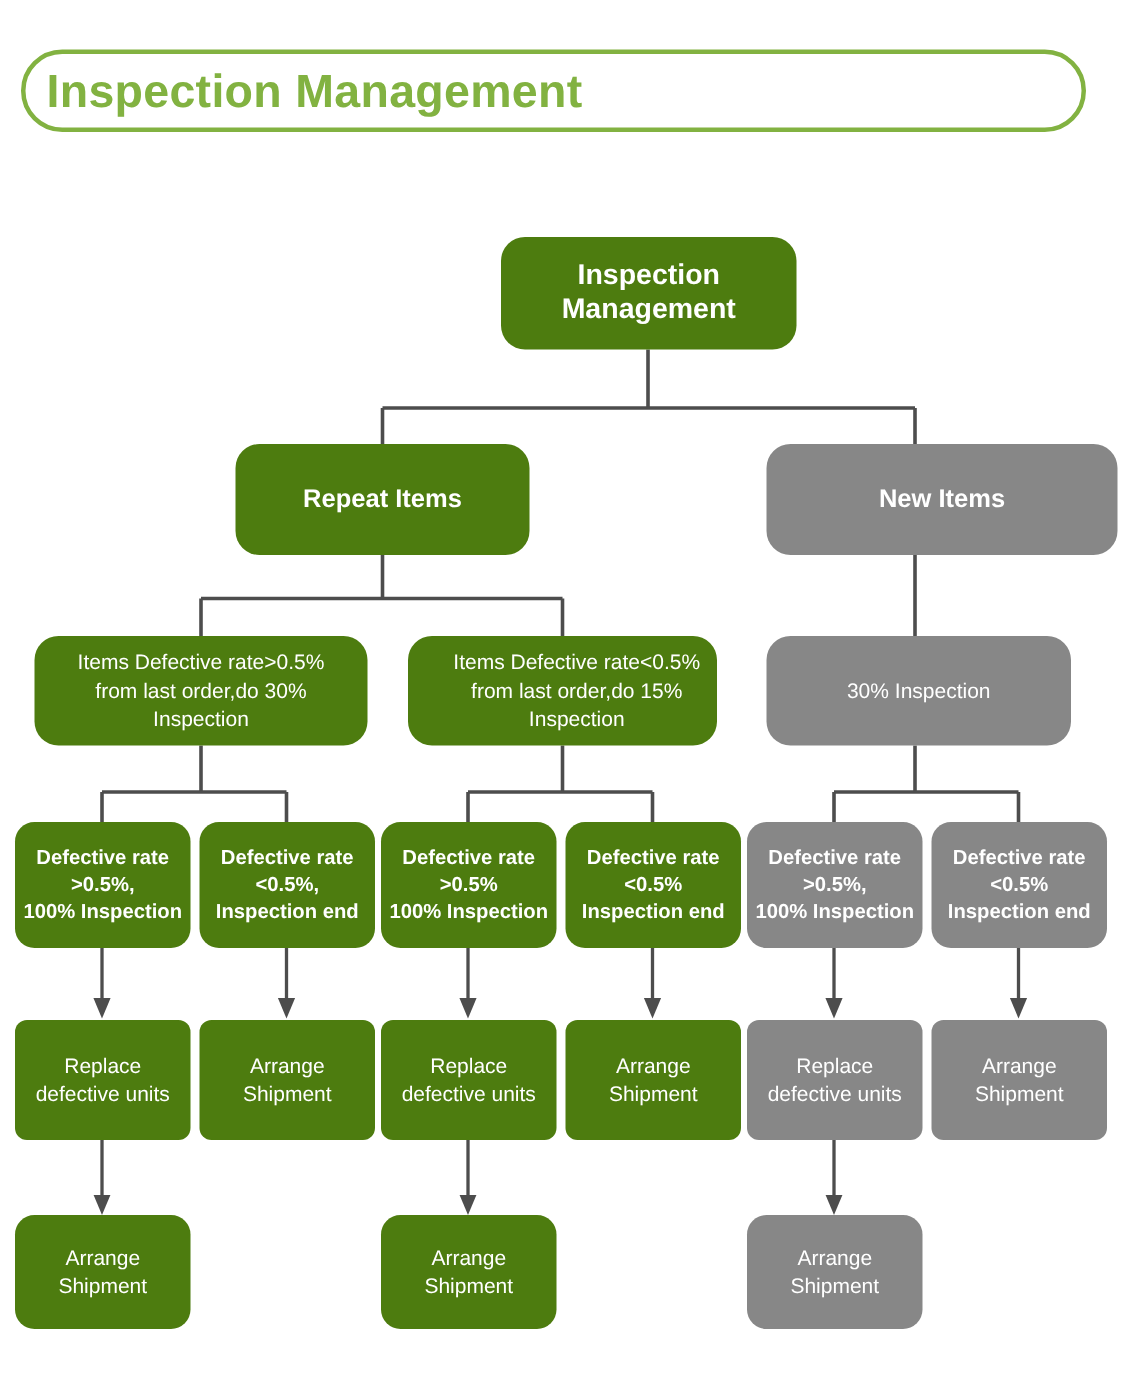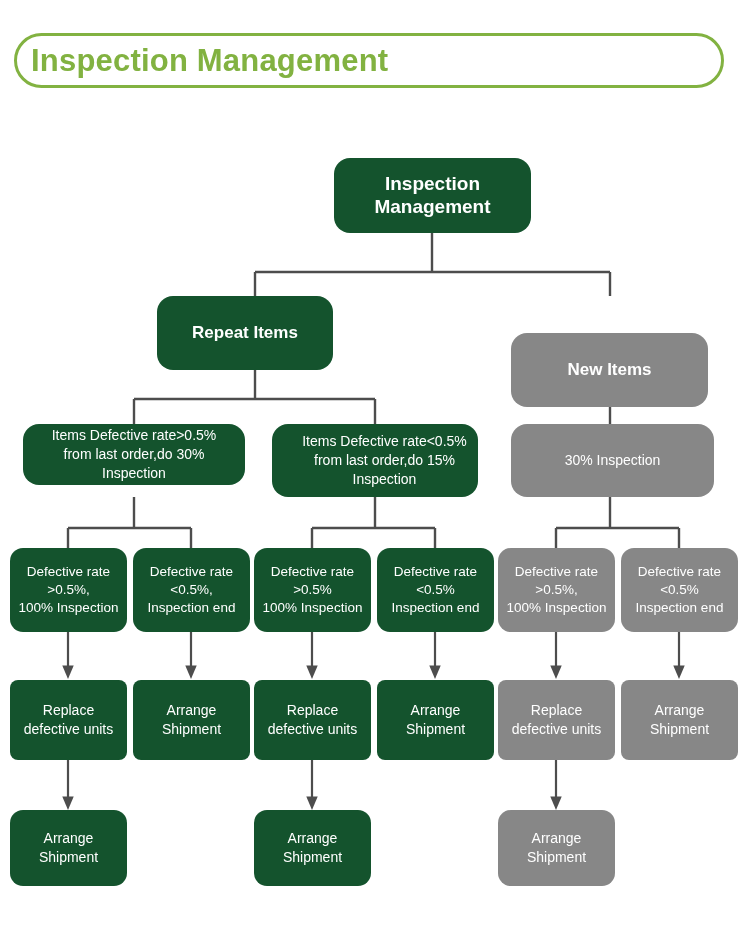--- a/index.html
+++ b/index.html
@@ -64,21 +64,21 @@
     display: flex;
     align-items: center;
     justify-content: center;
     text-align: center;
     color: #ffffff;
     border-radius: 14px;
     padding: 2px 4px;
     line-height: 1.22;
     white-space: pre-line;
   }
-  .node.green { background: #14532d; }
+  .node.green { background: #4d7c0f; }
   .node.gray  { background: #878787; }
 
   .node.lvl1 {
     font-size: 19px;
     font-weight: bold;
     border-radius: 16px;
     line-height: 1.18;
   }
   .node.lvl2 {
     font-size: 17px;
@@ -86,21 +86,21 @@
     border-radius: 16px;
   }
   .node.lvl3 {
     font-size: 14px;
     font-weight: normal;
     border-radius: 16px;
     line-height: 1.35;
   }
   .node.lvl4 {
     font-size: 13.5px;
-    font-weight: normal;
+    font-weight: bold;
     border-radius: 13px;
     line-height: 1.34;
   }
   .node.lvl5 {
     font-size: 14px;
     font-weight: normal;
     border-radius: 8px;
     line-height: 1.34;
   }
   .node.lvl6 {
@@ -176,25 +176,25 @@
     <g stroke="#4d4d4d" stroke-width="2.2" fill="none" marker-end="url(#arrowhead)">
       <path d="M68,760 L68,803"></path>
       <path d="M312,760 L312,803"></path>
       <path d="M556,760 L556,803"></path>
     </g>
   </svg>
 
   <div class="node green lvl1" style="left:334px; top:158px; width:197px; height:75px;">Inspection
 Management</div>
 
-  <div class="node green lvl2" style="left:157px; top:296px; width:176px; height:74px;">Repeat Items</div>
-
-  <div class="node gray lvl2" style="left:511px; top:296px; width:197px; height:74px;margin-top:37px;">New Items</div>
-
-  <div class="node green lvl3" style="left:23px; top:424px; width:222px; height:61px;">Items Defective rate&gt;0.5%
+  <div class="node green lvl2" style="left:157px; top:296px; width:196px; height:74px;">Repeat Items</div>
+
+  <div class="node gray lvl2" style="left:511px; top:296px; width:234px; height:74px;">New Items</div>
+
+  <div class="node green lvl3" style="left:23px; top:424px; width:222px; height:73px;">Items Defective rate&gt;0.5%
 from last order,do 30%
 Inspection</div>
 
   <div class="node green lvl3" style="left:272px; top:424px; width:206px; height:73px;padding-left:23px;">Items Defective rate&lt;0.5%
 from last order,do 15%
 Inspection</div>
 
   <div class="node gray lvl3" style="left:511px; top:424px; width:203px; height:73px;">30% Inspection</div>
 
   <div class="node green lvl4" style="left:10px; top:548px; width:117px; height:84px;">Defective rate

